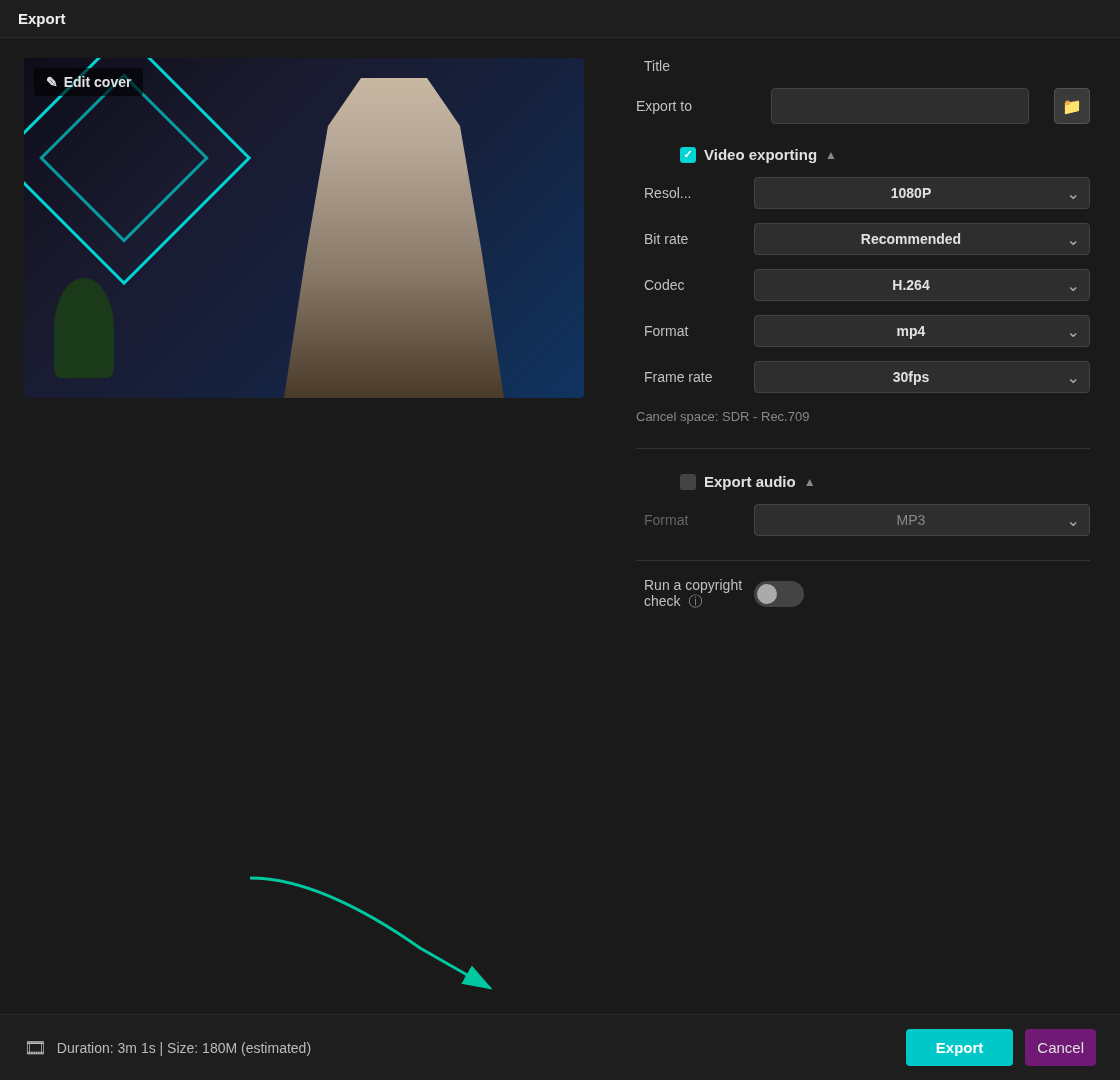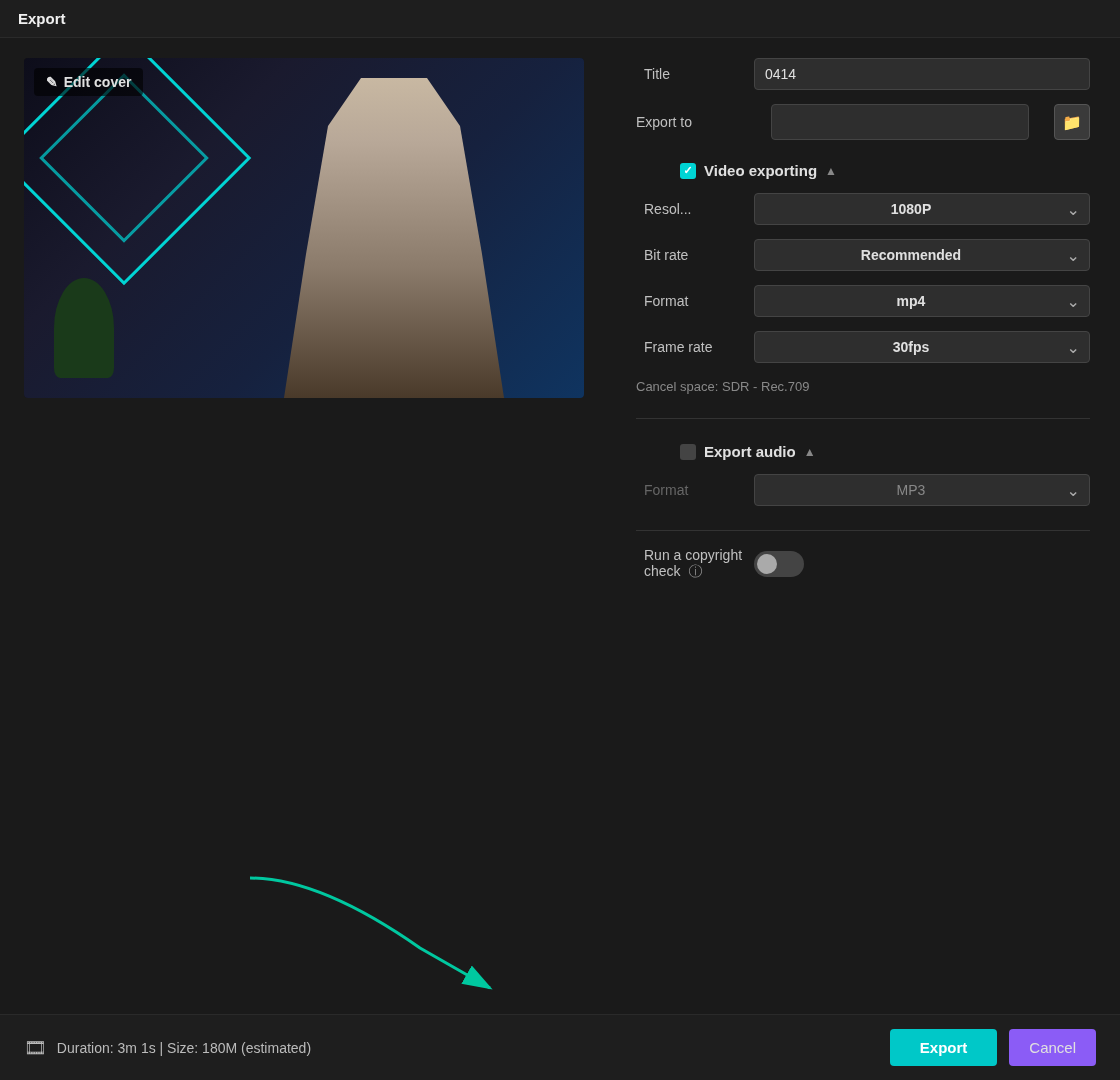--- a/index.html
+++ b/index.html
@@ -328,25 +328,25 @@
       color: #fff;
       border: none;
       border-radius: 4px;
       padding: 10px 30px;
       font-size: 15px;
       font-weight: 600;
       cursor: pointer;
     }
 
     .cancel-btn {
-      background: #8b5cf6;
+      background: #701a75;
       color: #e0e0e0;
       border: none;
       border-radius: 4px;
-      padding: 10px 20px;
+      padding: 10px 12px;
       font-size: 15px;
       cursor: pointer;
     }
 
     .big-arrow {
       position: absolute;
       bottom: 72px;
       left: 220px;
       width: 340px;
       height: 140px;
@@ -384,21 +384,20 @@
         <span>✎</span>
         <span>Edit cover</span>
       </button>
     </div>
   </div>
 
   <div class="settings-panel">
 
     <div class="field-row">
       <span class="field-label">Title</span>
-      <input class="field-input" type="text" value="0414" style="">
     </div>
 
     <div class="export-to-row">
       <span class="field-label">Export to</span>
       <input class="export-to-input" type="text" value="" style="">
       <button class="folder-btn">
         <span>📁</span>
       </button>
     </div>
 
@@ -423,20 +422,29 @@
       <span class="field-label">Bit rate</span>
       <div class="select-wrapper">
         <select>
           <option>Recommended</option>
           <option>Low</option>
           <option>High</option>
         </select>
       </div>
     </div>
 
+    <div class="field-row">
+      <span class="field-label">Codec</span>
+      <div class="select-wrapper">
+        <select>
+          <option>H.264</option>
+          <option>H.265</option>
+        </select>
+      </div>
+    </div>
 
     <div class="field-row">
       <span class="field-label">Format</span>
       <div class="select-wrapper">
         <select>
           <option>mp4</option>
           <option>mov</option>
           <option>avi</option>
         </select>
       </div>

